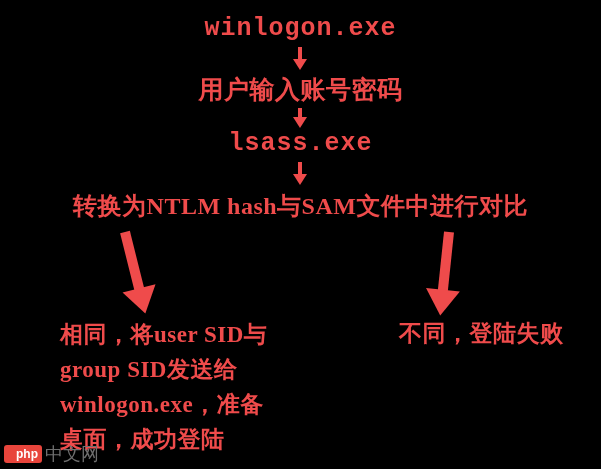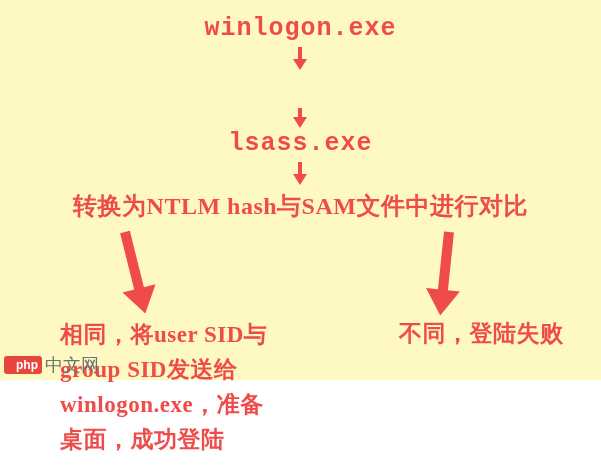--- a/index.html
+++ b/index.html
@@ -9,22 +9,22 @@
   body {
     width: 601px;
     height: 469px;
     background: #ffffff;
     font-family: "Liberation Sans", sans-serif;
     overflow: hidden;
   }
   #diagram {
     position: relative;
     width: 601px;
-    height: 380px;
-    background: #fef9c3;
+    height: 469px;
+    background: #000000;
   }
   .node {
     position: absolute;
     color: #ef4b4b;
     font-family: "Liberation Serif", serif;
     font-weight: 700;
     white-space: pre;
     line-height: 1.38;
     letter-spacing: 0.5px;
   }
@@ -191,20 +191,21 @@
 
 <div id="diagram">
 
   <div class="node mono n-winlogon">winlogon.exe</div>
 
   <div class="arrow-v a1">
     <div class="shaft"></div>
     <div class="head"></div>
   </div>
 
+  <div class="node n-input">用户输入账号密码</div>
 
   <div class="arrow-v a2">
     <div class="shaft"></div>
     <div class="head"></div>
   </div>
 
   <div class="node mono n-lsass">lsass.exe</div>
 
   <div class="arrow-v a3">
     <div class="shaft"></div>

